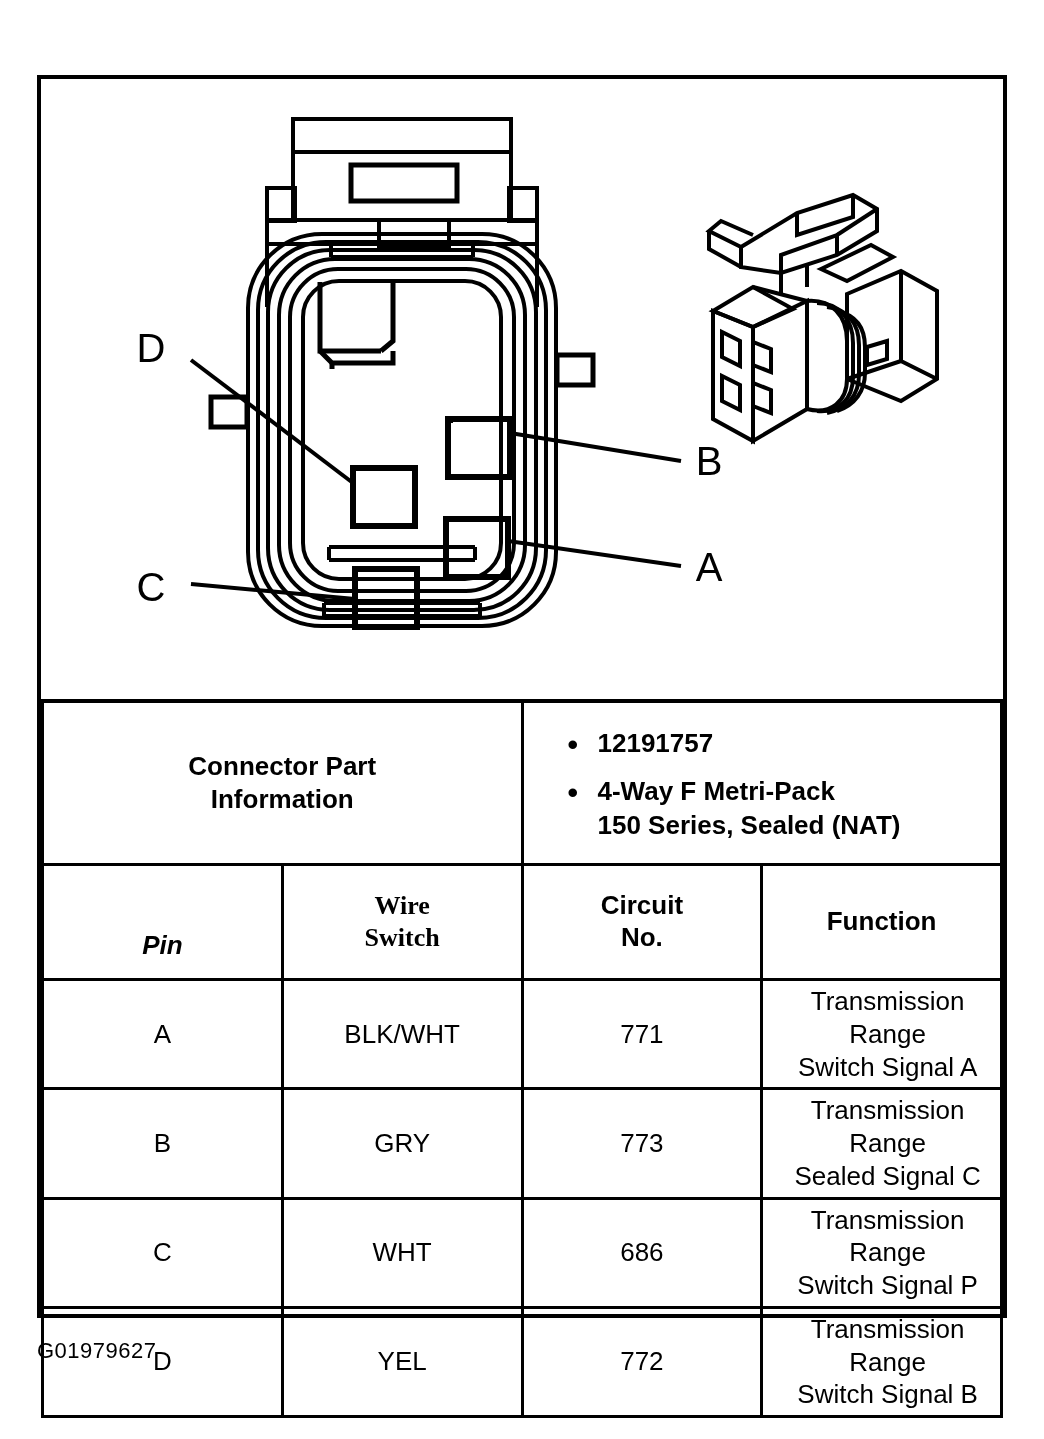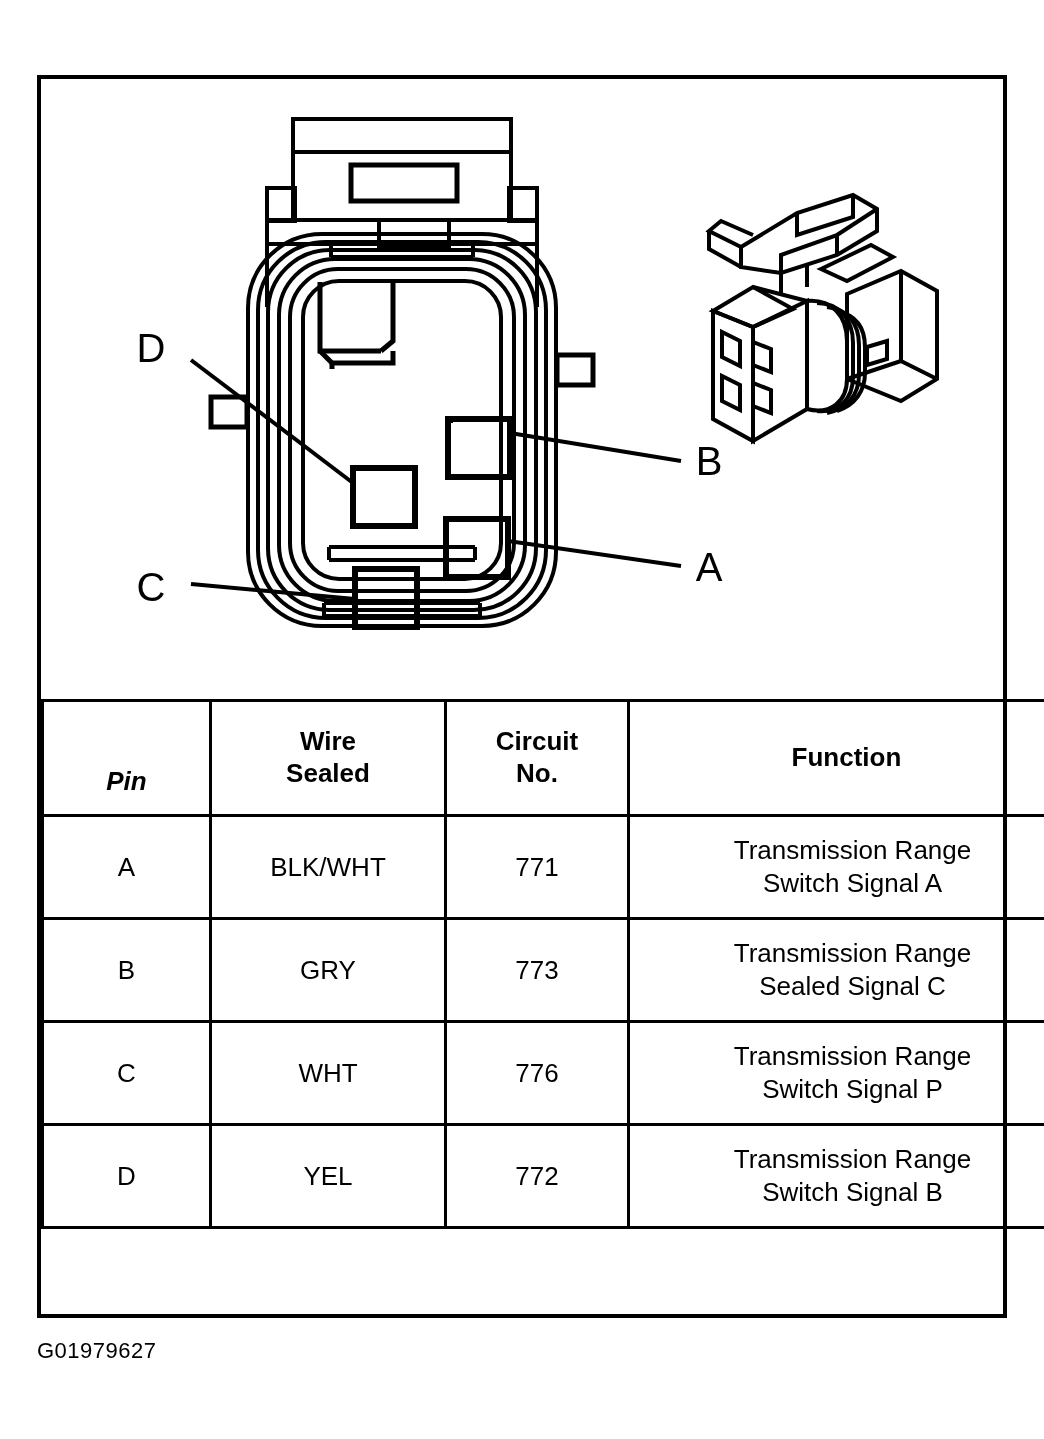--- a/index.html
+++ b/index.html
@@ -50,21 +50,21 @@
   #connector-table td {
     border: 3px solid #000;
     text-align: center;
     vertical-align: middle;
     font-size: 26px;
     padding: 4px 6px;
   }
   #connector-table td.nobordtop { border-top: 4px solid #000; }
 
   .col-pin     { width: 153px; font-style: italic; }
-  .col-wire    { width: 220px; }
+  .col-wire    { width: 220px; font-family: Liberation Serif, serif; }
   .col-circuit { width: 168px; border-radius: 29px; }
   .col-func    { width: 421px; }
 
   .cpi-cell {
     font-weight: bold;
     font-size: 28px;
     line-height: 1.28;
     height: 152px;
   }
   .cpi-detail {
@@ -257,26 +257,43 @@
         <text class="callout-letter" x="110" y="522" text-anchor="middle" fill="#000" stroke="none" font-size="40">C</text>
         <text class="callout-letter" x="668" y="396" text-anchor="middle" fill="#000" stroke="none" font-size="40">B</text>
         <text class="callout-letter" x="668" y="502" text-anchor="middle" fill="#000" stroke="none" font-size="40">A</text>
       </g>
     </svg>
   </div>
 
   <table id="connector-table">
     <tbody>
 
+      <tr>
+        <td class="cpi-cell nobordtop" colspan="2">
+          <div>Connector Part</div>
+          <div>Information</div>
+        </td>
+        <td class="cpi-detail nobordtop" colspan="2">
+          <ul class="bullet-list">
+            <li>
+              <span>12191757</span>
+            </li>
+            <li>
+              <span>4-Way F Metri-Pack</span>
+              <span class="bullet-sub">150 Series, Sealed (NAT)</span>
+            </li>
+          </ul>
+        </td>
+      </tr>
 
       <tr>
         <td class="col-pin hdr-cell hdr-pin">Pin</td>
         <td class="col-wire hdr-cell">
           <div>Wire</div>
-          <div>Sealed</div>
+          <div>Switch</div>
         </td>
         <td class="col-circuit hdr-cell">
           <div>Circuit</div>
           <div>No.</div>
         </td>
         <td class="col-func hdr-cell hdr-func">Function</td>
       </tr>
 
       <tr class="data-row">
         <td>A</td>
@@ -294,21 +311,21 @@
         <td>773</td>
         <td class="func-cell">
           <div>Transmission Range</div>
           <div>Sealed Signal C</div>
         </td>
       </tr>
 
       <tr class="data-row">
         <td>C</td>
         <td>WHT</td>
-        <td>776</td>
+        <td>686</td>
         <td class="func-cell">
           <div>Transmission Range</div>
           <div>Switch Signal P</div>
         </td>
       </tr>
 
       <tr class="data-row">
         <td>D</td>
         <td>YEL</td>
         <td>772</td>

